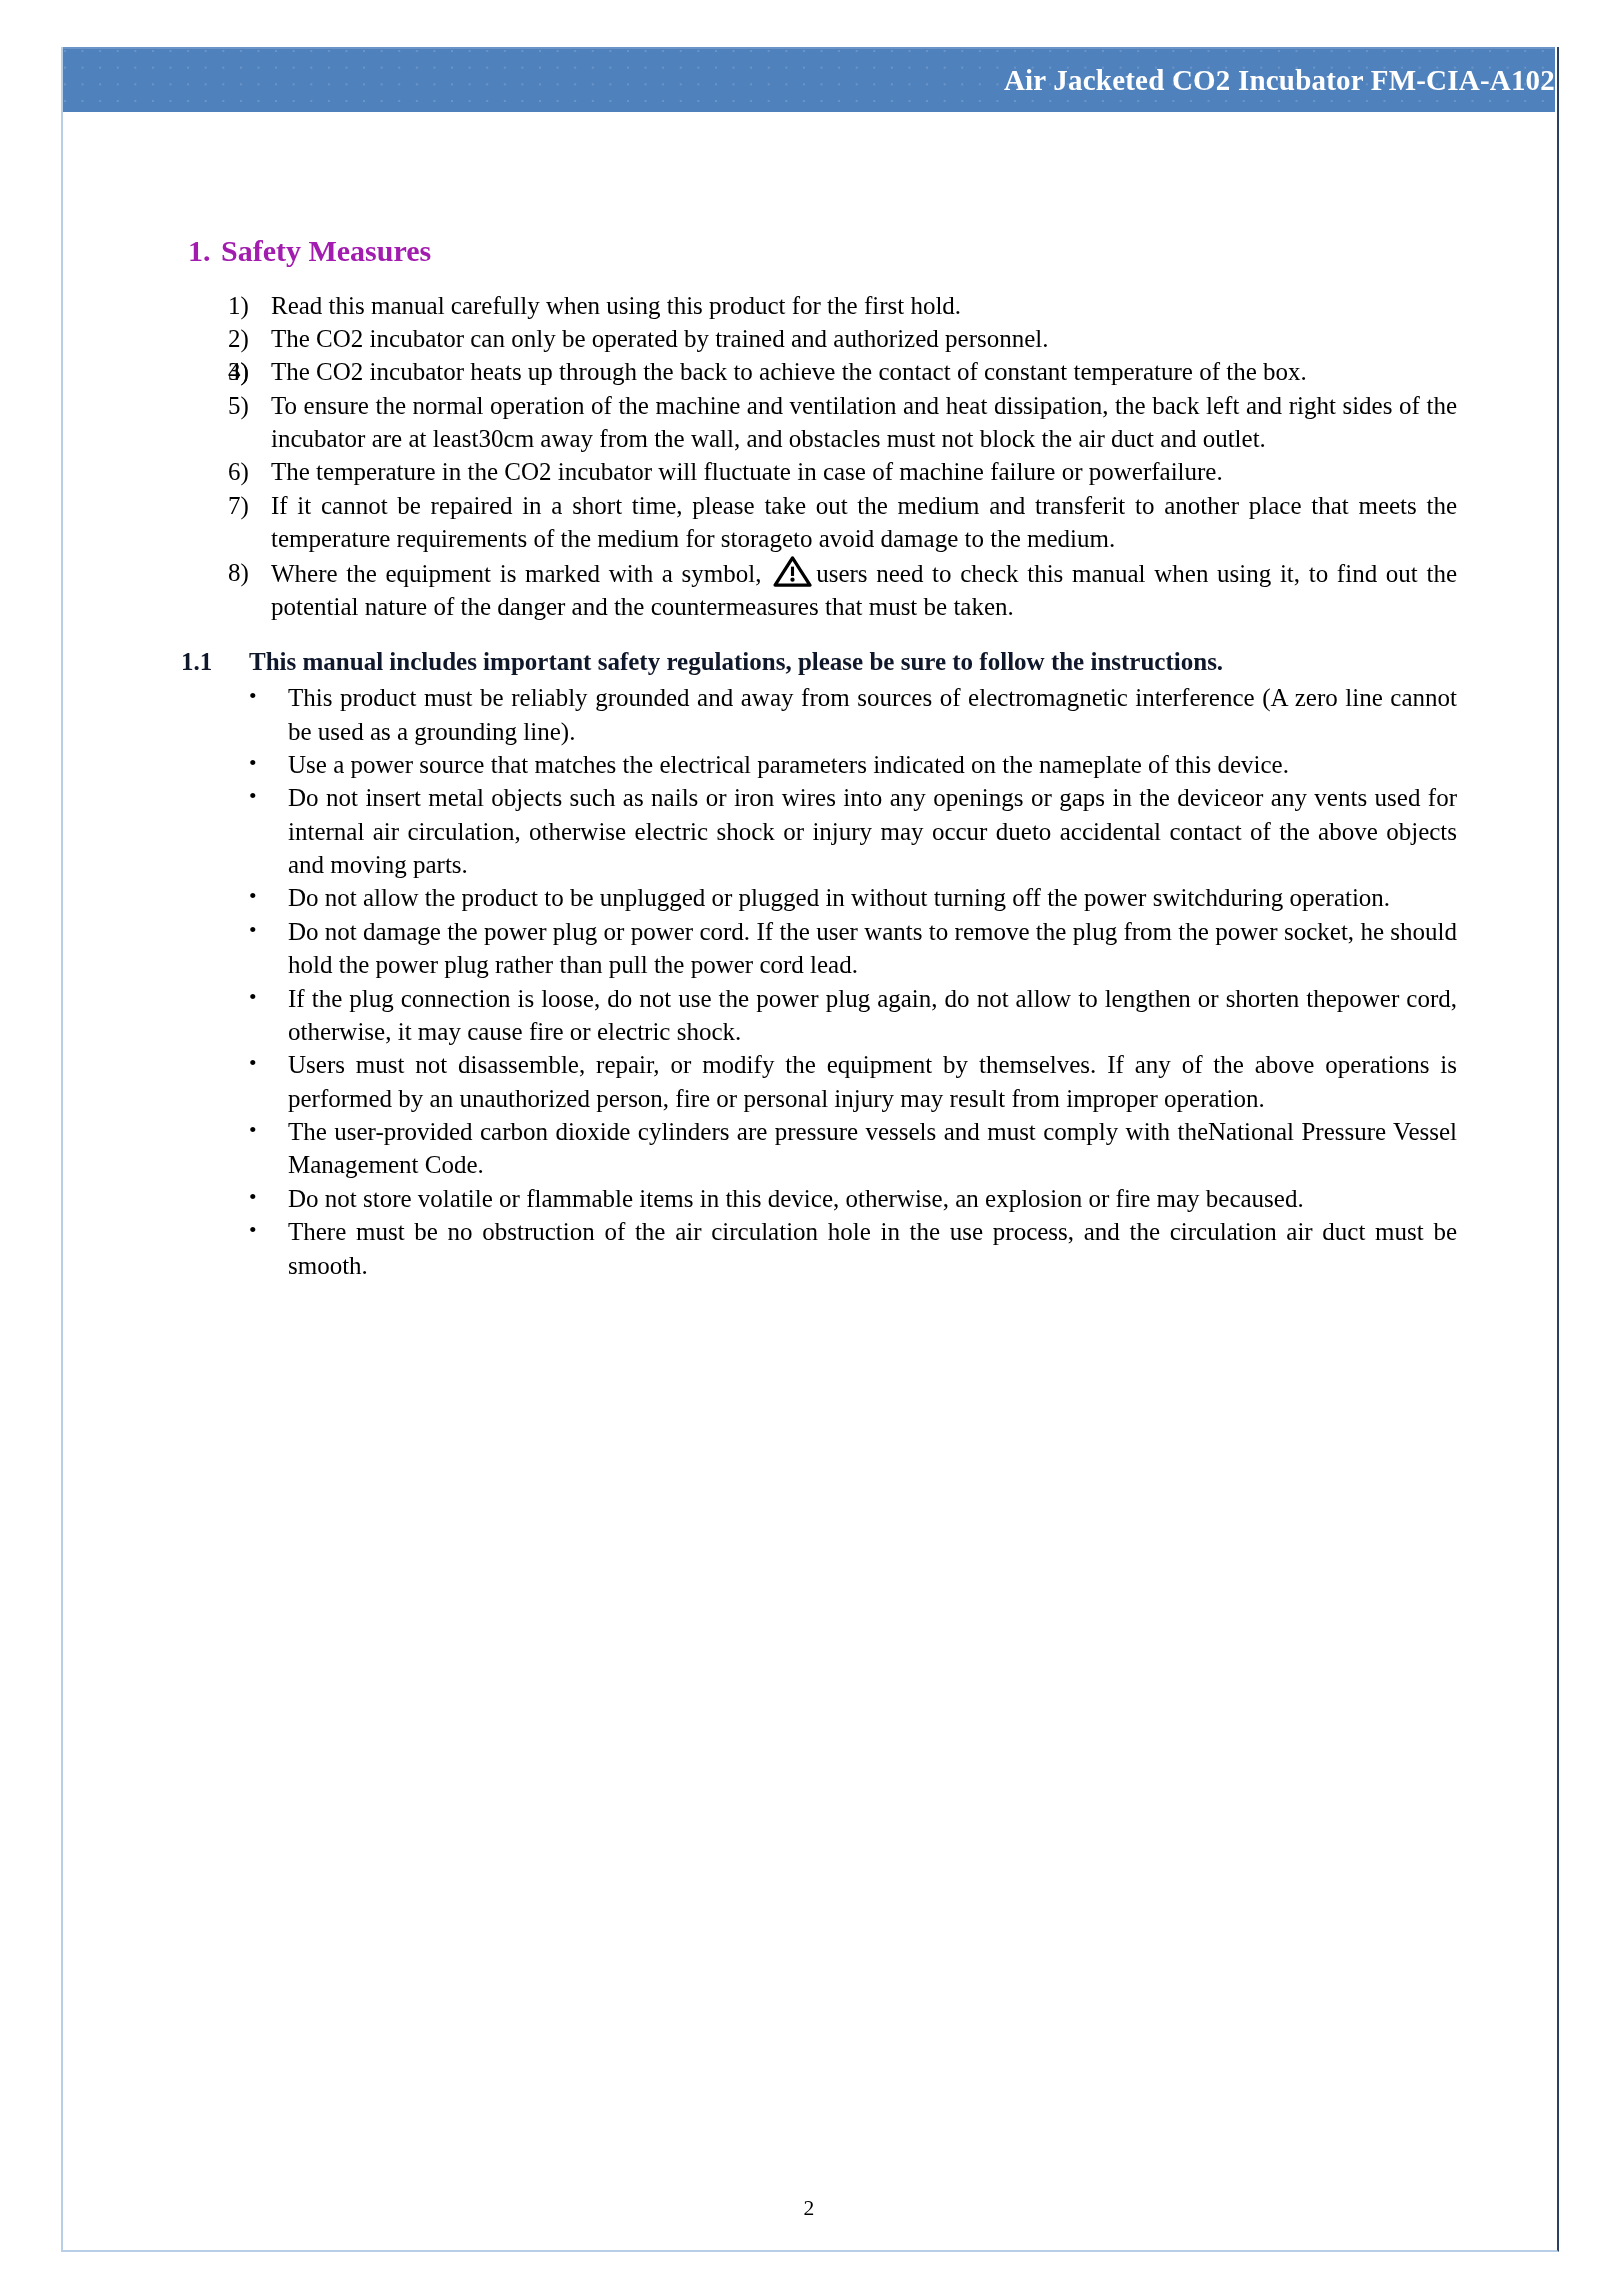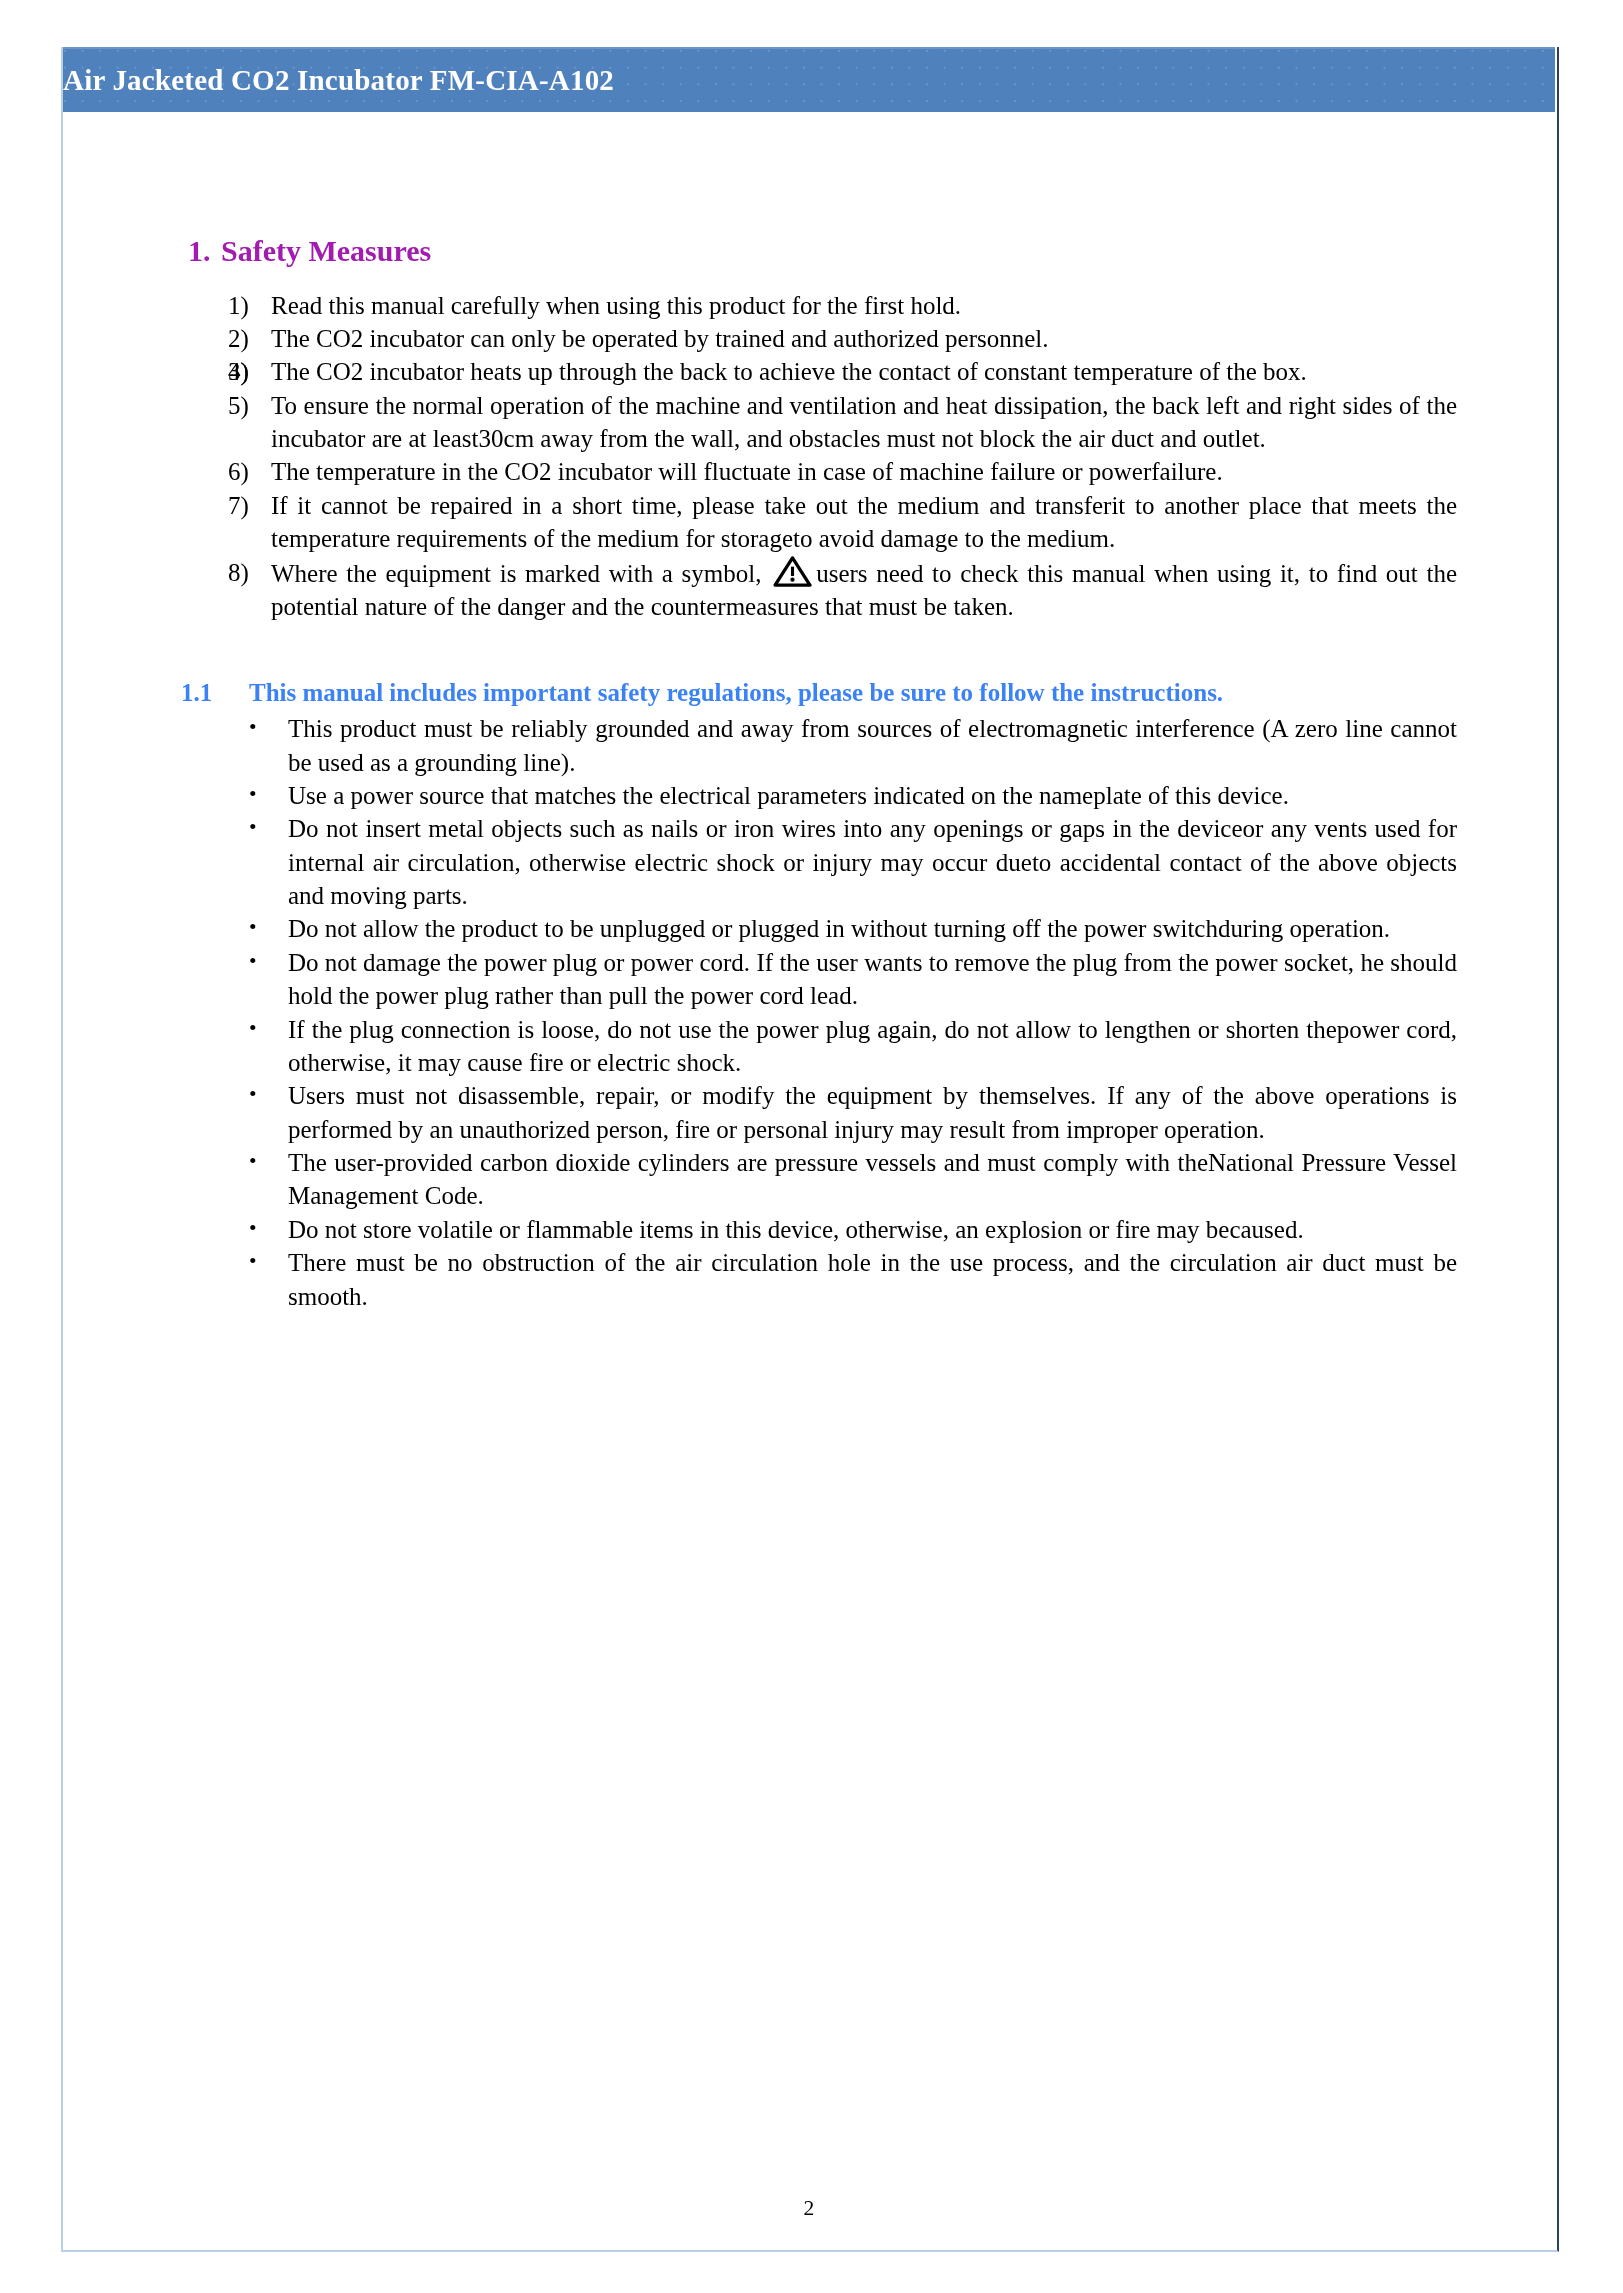--- a/index.html
+++ b/index.html
@@ -34,21 +34,21 @@
     left: 0px;
     top: 0px;
     width: 1492px;
     height: 63px;
     background-color: #4f81bd;
     background-image:
       radial-gradient(circle at 2px 2px, rgba(255,255,255,0.16) 1px, transparent 1.2px);
     background-size: 17.6px 16.7px;
     display: flex;
     align-items: center;
-    justify-content: flex-start;
+    justify-content: flex-end;
     border-top: 2px solid #6b95c9;
   }
   .header-title {
     color: #ffffff;
     font-size: 29px;
     font-weight: bold;
     letter-spacing: 0.2px;
     line-height: 1;
   }
 
@@ -92,27 +92,27 @@
     left: 165px;
     top: 0;
     width: 39px;
     text-align: left;
     font-size: 25px;
   }
 
   
   .sub-heading {
     position: relative;
-    margin: 53px 0 0 0;
+    margin: 22px 0 0 0;
     padding-left: 186px;
     padding-right: 110px;
     font-size: 25px;
     font-weight: bold;
     line-height: 1.35;
-    color: #3b82f6;
+    color: #0f172a;
   }
   .sub-heading .subnum {
     position: absolute;
     left: 118px;
     top: 0;
     font-weight: bold;
     font-size: 25px;
   }
 
   

